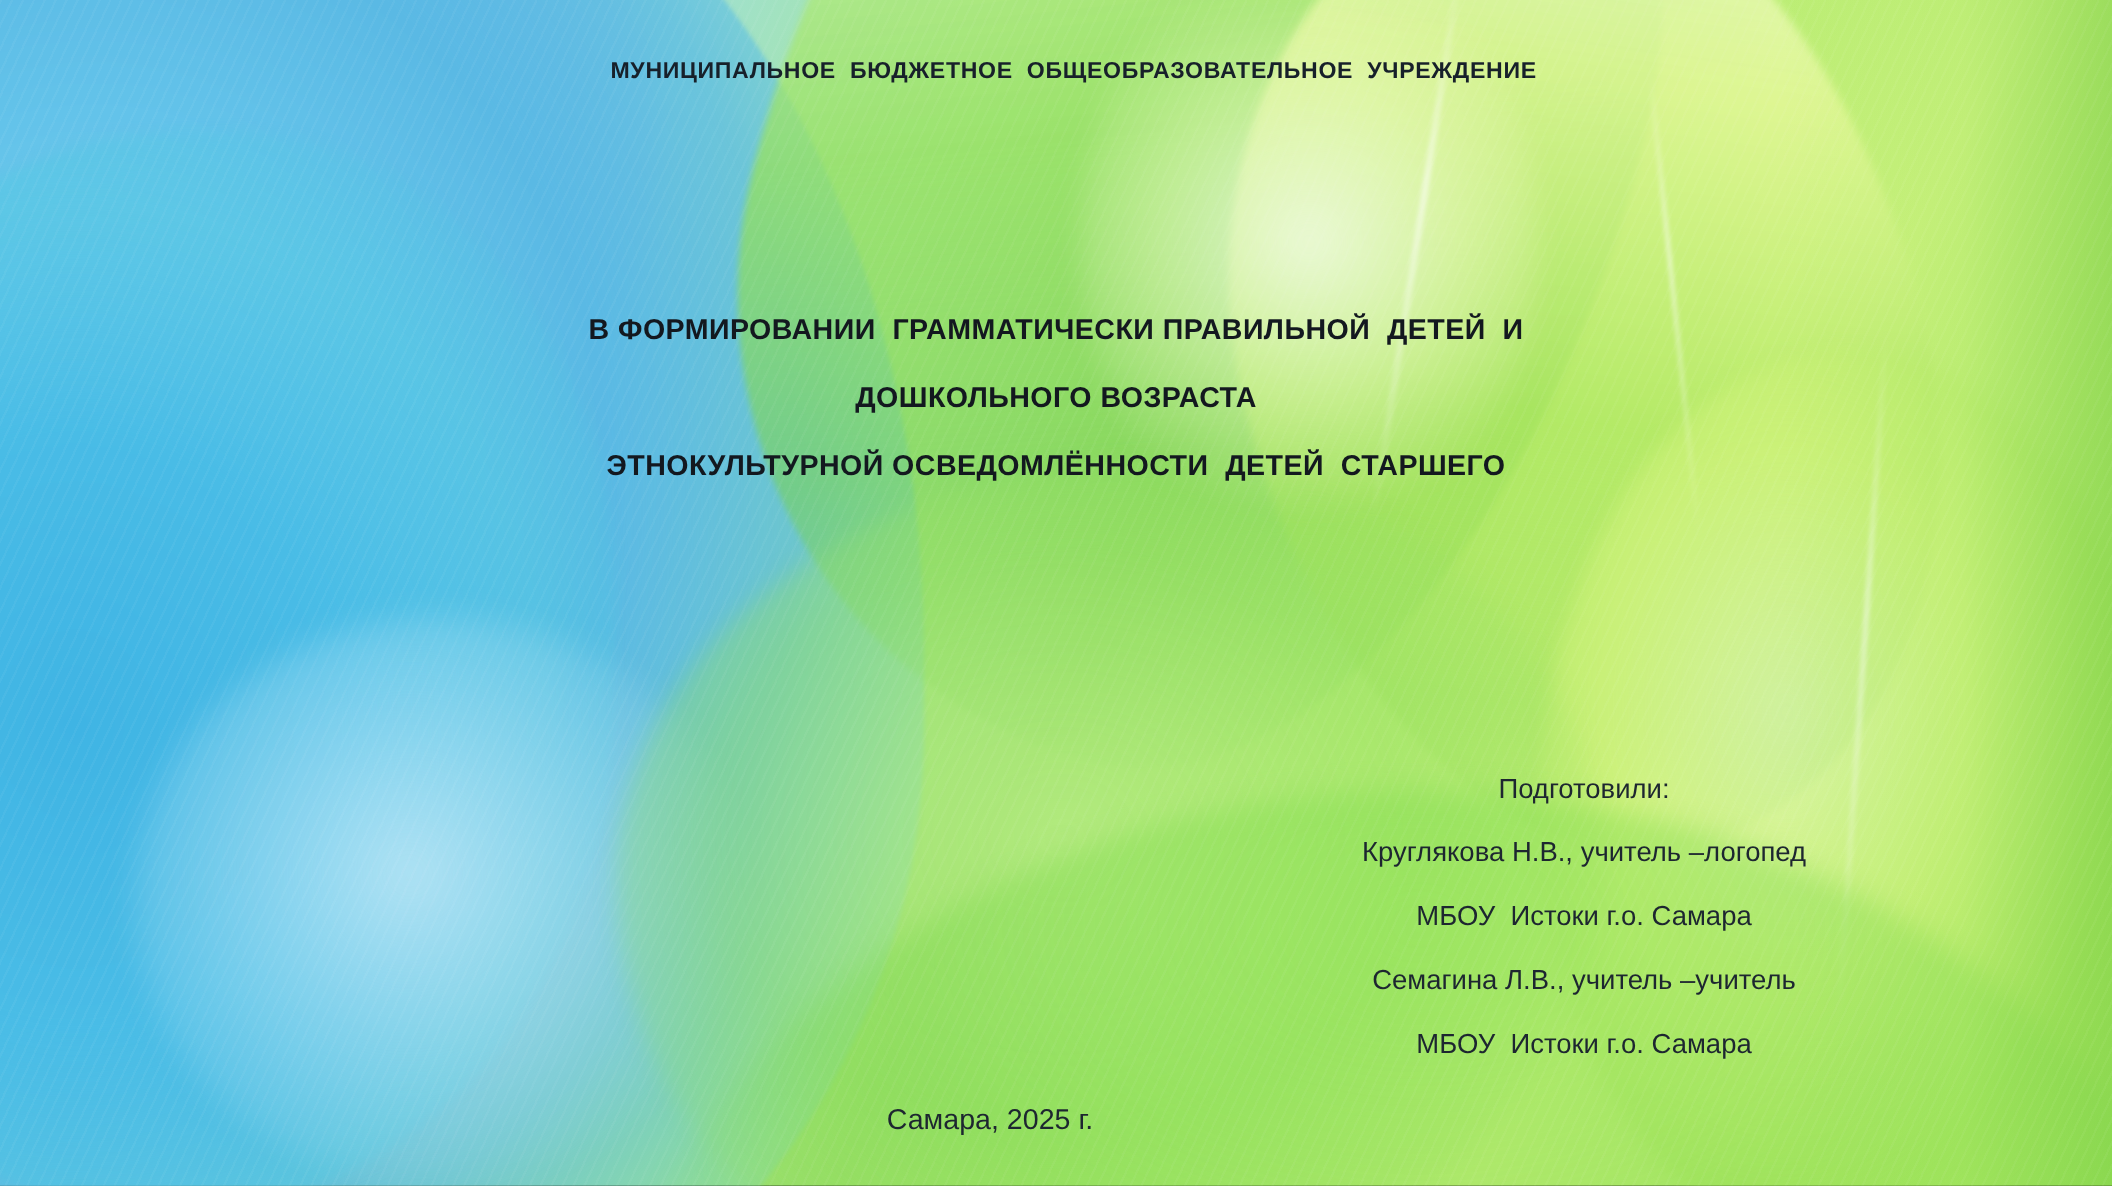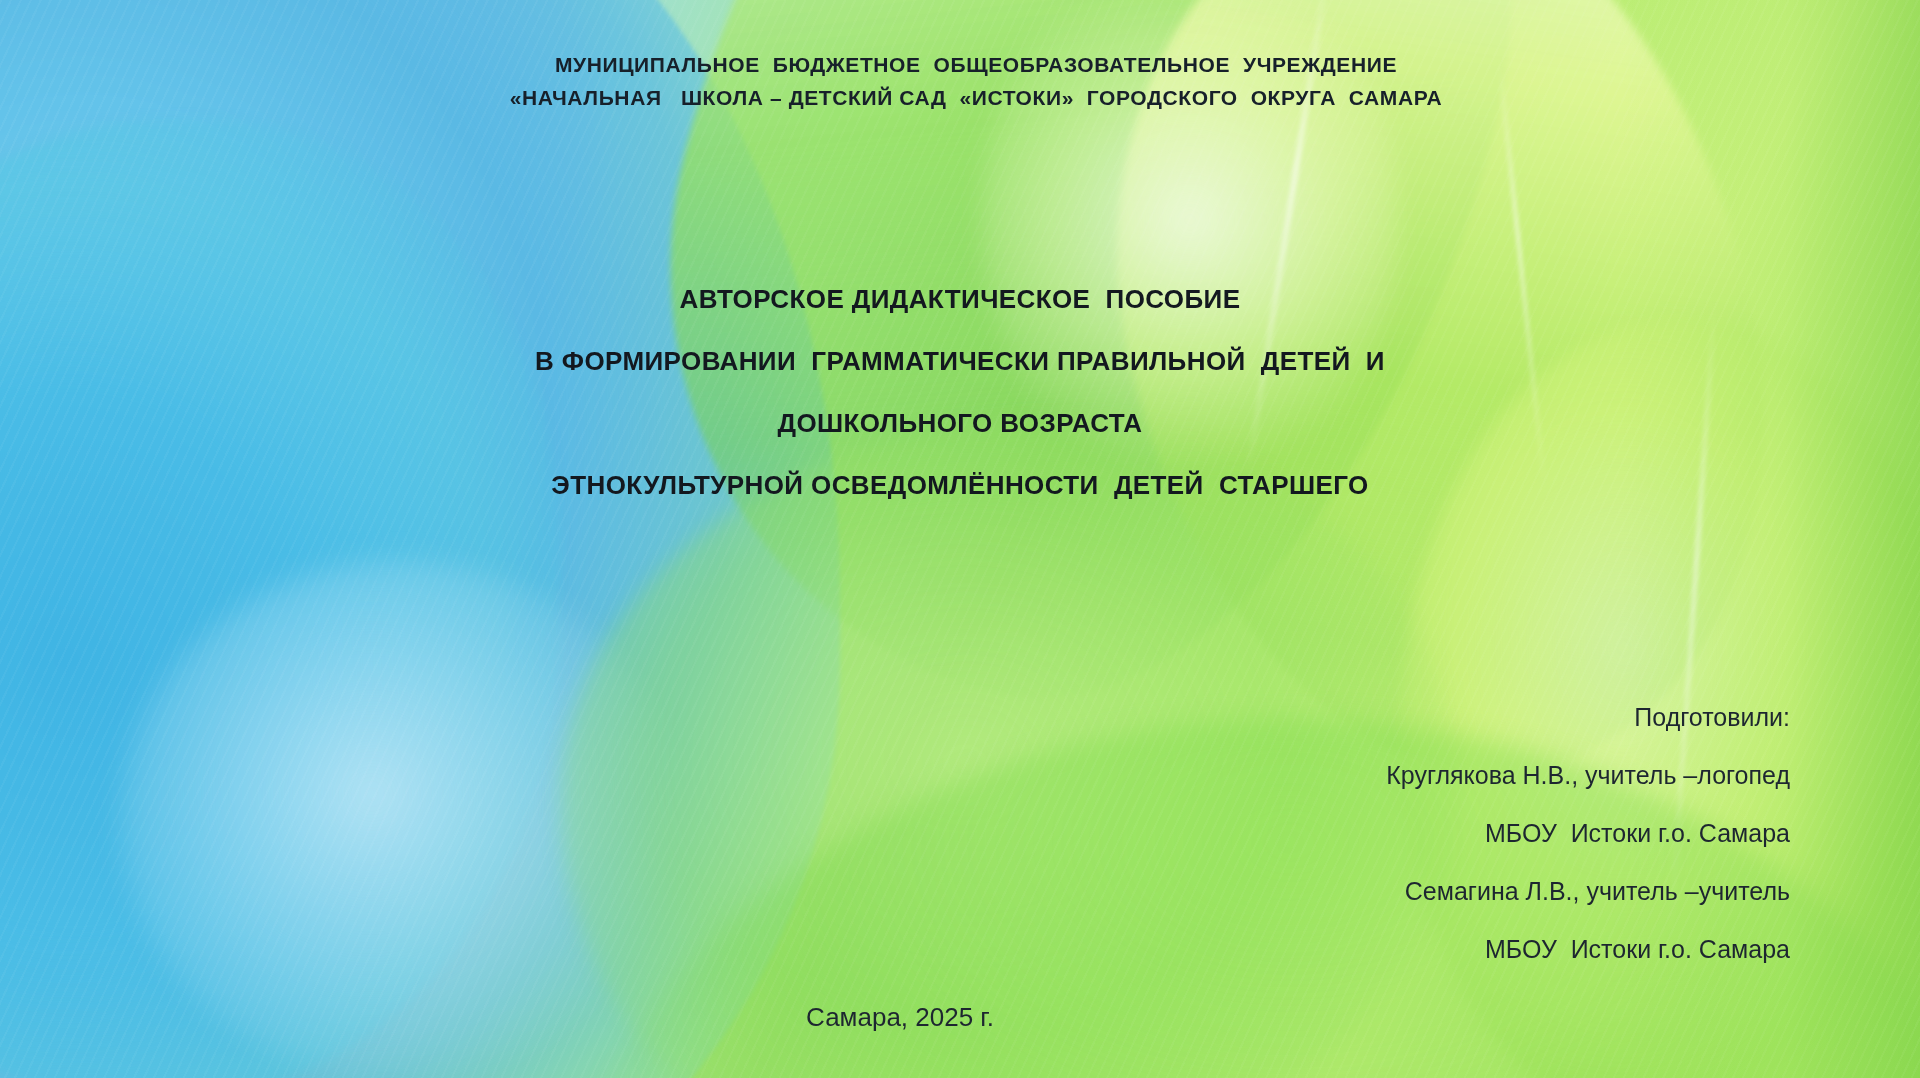--- a/index.html
+++ b/index.html
@@ -240,21 +240,21 @@
     color: #13181f;
     white-space: pre;
   }
   .title-line.t-quote { letter-spacing: 0.5px; }
 
   .authors-block {
     position: absolute;
     top: 688px;
     left: 1090px;
     width: 700px;
-    text-align: right;
+    text-align: center;
   }
   .author-line {
     font-size: 25px;
     font-weight: normal;
     line-height: 58px;
     color: #1d2630;
     white-space: pre;
   }
 
   .place-block {
@@ -292,25 +292,23 @@
   <div class="bg-vein-b"></div>
   <div class="bg-vein-c"></div>
   <div class="bg-bottom-green"></div>
   <div class="bg-right-edge"></div>
   <div class="bg-grain"></div>
 
   <div class="content">
 
     <div class="org-block">
       <div class="org-line">МУНИЦИПАЛЬНОЕ  БЮДЖЕТНОЕ  ОБЩЕОБРАЗОВАТЕЛЬНОЕ  УЧРЕЖДЕНИЕ</div>
-      <div class="org-line">«НАЧАЛЬНАЯ   ШКОЛА – ДЕТСКИЙ САД  «ИСТОКИ»  ГОРОДСКОГО  ОКРУГА  САМАРА</div>
     </div>
 
     <div class="title-block">
-      <div class="title-line">АВТОРСКОЕ ДИДАКТИЧЕСКОЕ  ПОСОБИЕ</div>
       <div class="title-line">В ФОРМИРОВАНИИ  ГРАММАТИЧЕСКИ ПРАВИЛЬНОЙ  ДЕТЕЙ  И</div>
       <div class="title-line">ДОШКОЛЬНОГО ВОЗРАСТА</div>
       <div class="title-line">ЭТНОКУЛЬТУРНОЙ ОСВЕДОМЛЁННОСТИ  ДЕТЕЙ  СТАРШЕГО</div>
     </div>
 
     <div class="authors-block">
       <div class="author-line">Подготовили:</div>
       <div class="author-line">Круглякова Н.В., учитель –логопед</div>
       <div class="author-line">МБОУ  Истоки г.о. Самара</div>
       <div class="author-line">Семагина Л.В., учитель –учитель</div>

